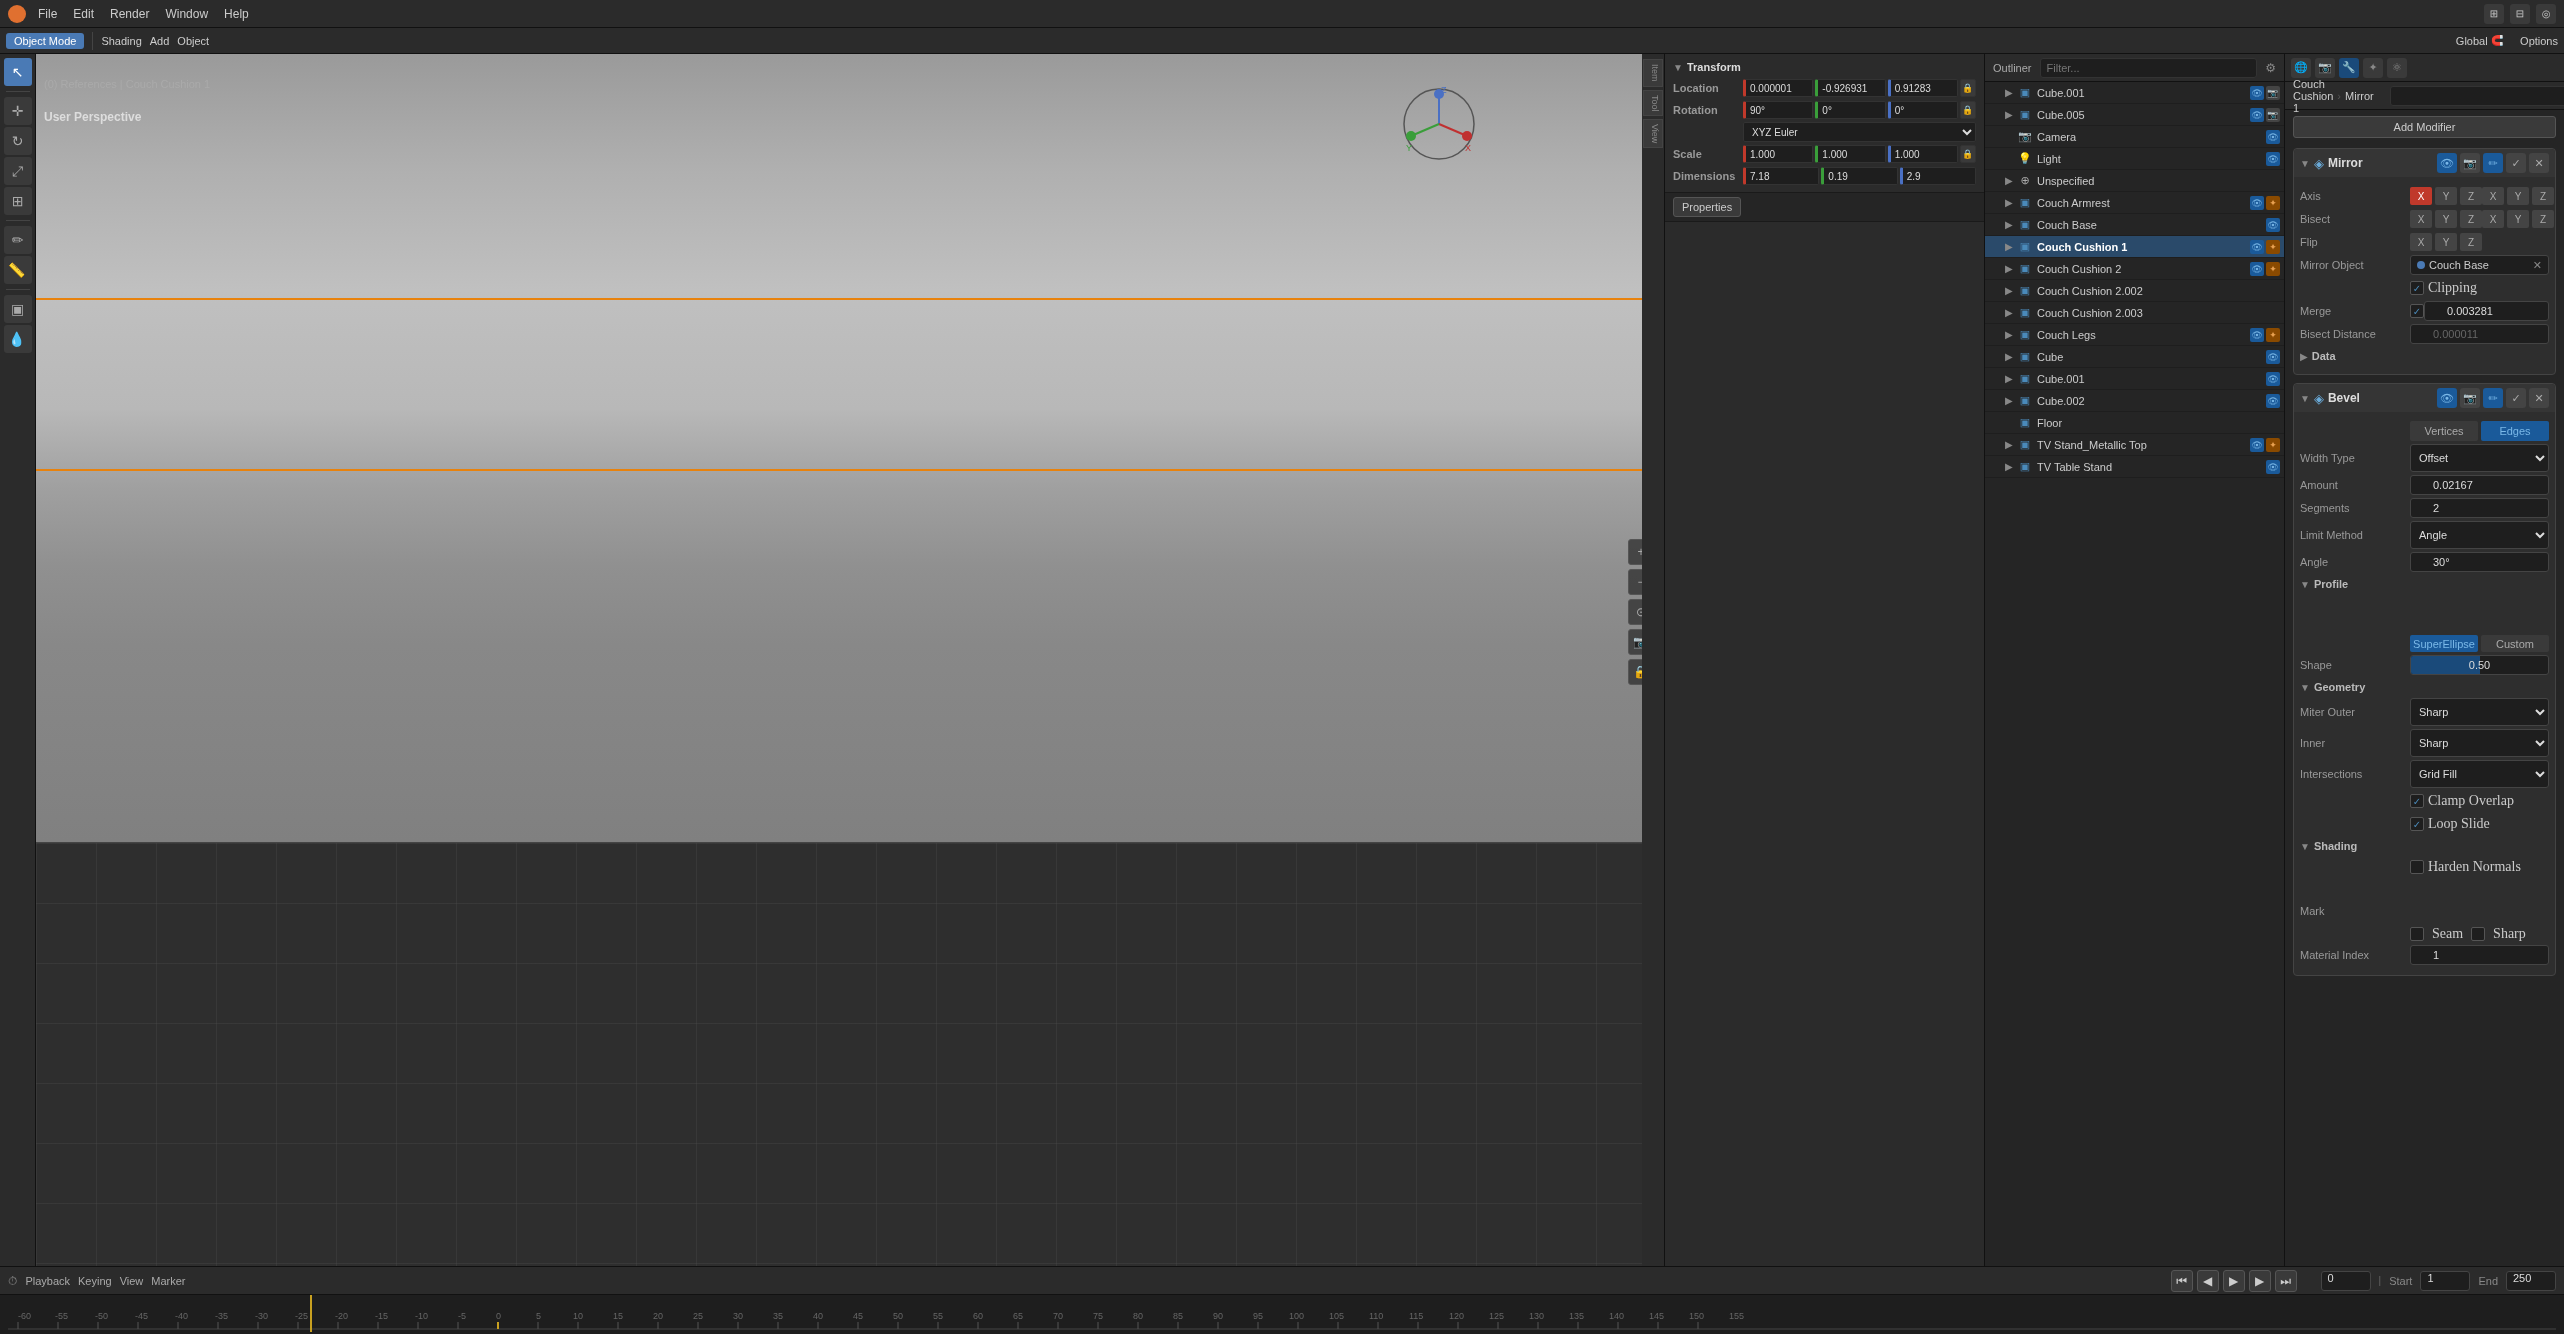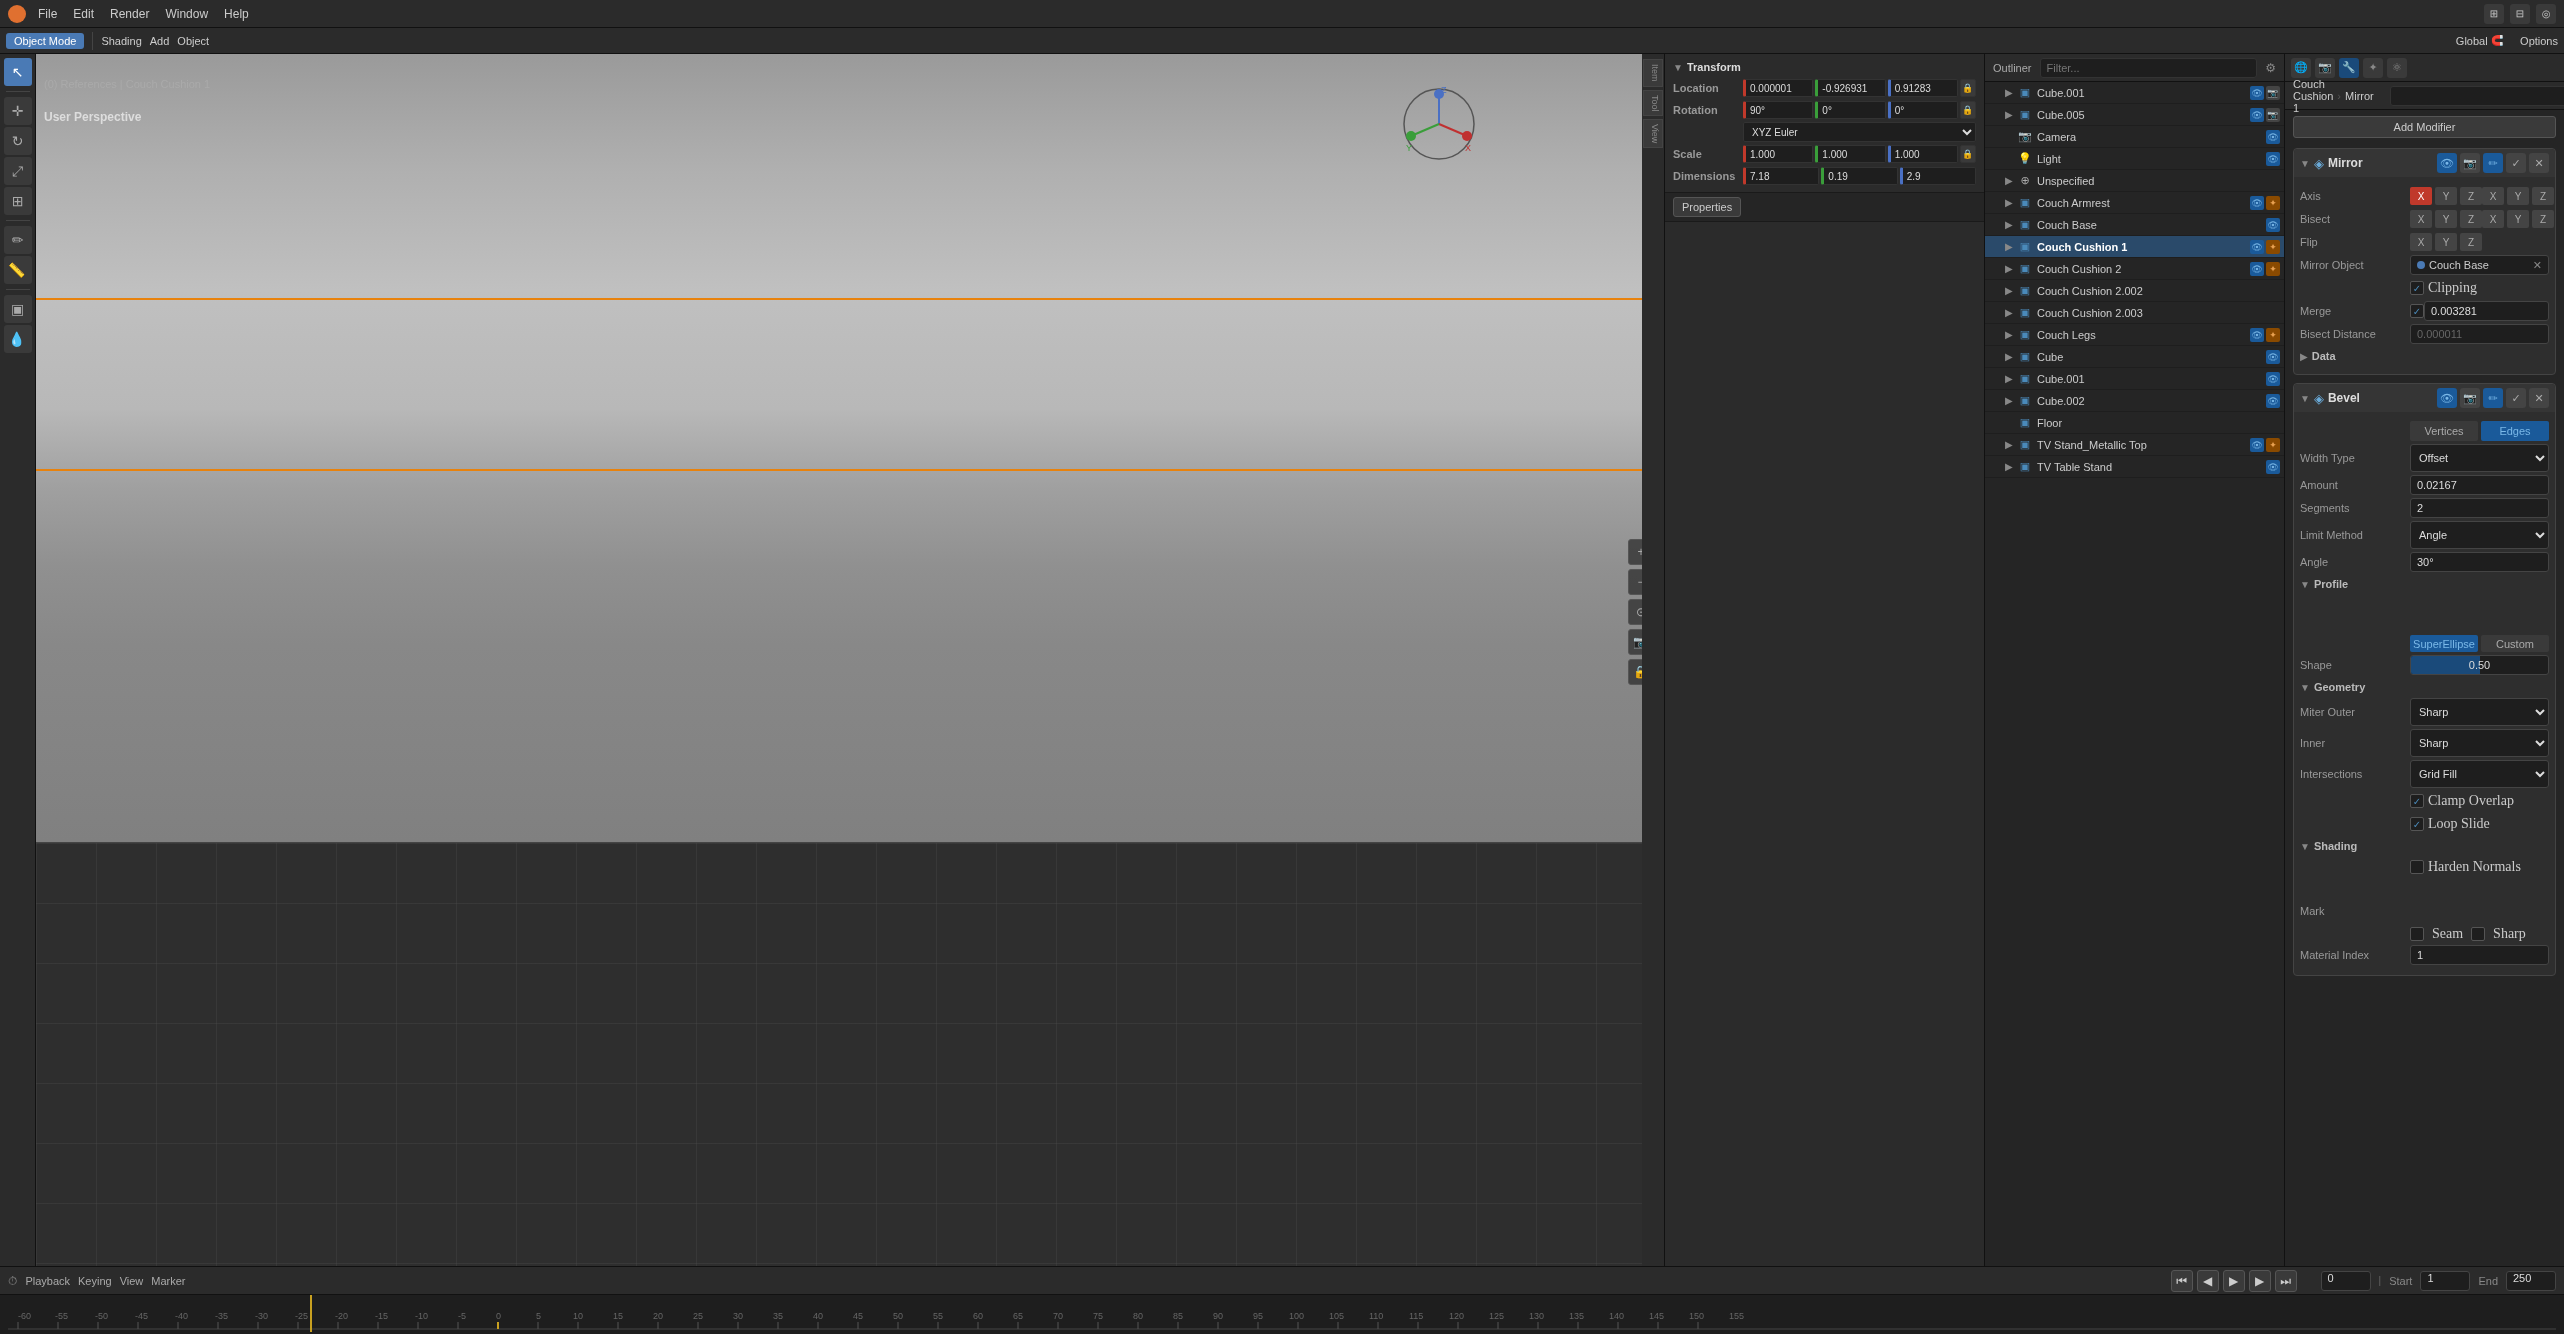--- a/index.html
+++ b/index.html
@@ -513,21 +513,21 @@
     .mod-checkbox-label {
       font-size: 14px;
       color: #ccc;
       font-family: Liberation Serif, serif;
     }
 
     .mod-number-field {
       background: #1e1e1e;
       border: 1px solid #444;
       border-radius: 3px;
-      padding: 0 6px;
+      padding: 0 22px;
       height: 20px;
       color: #ddd;
       font-size: 11px;
       display: flex;
       align-items: center;
       flex: 1;
     }
 
     
     .bevel-vertices-edges {

